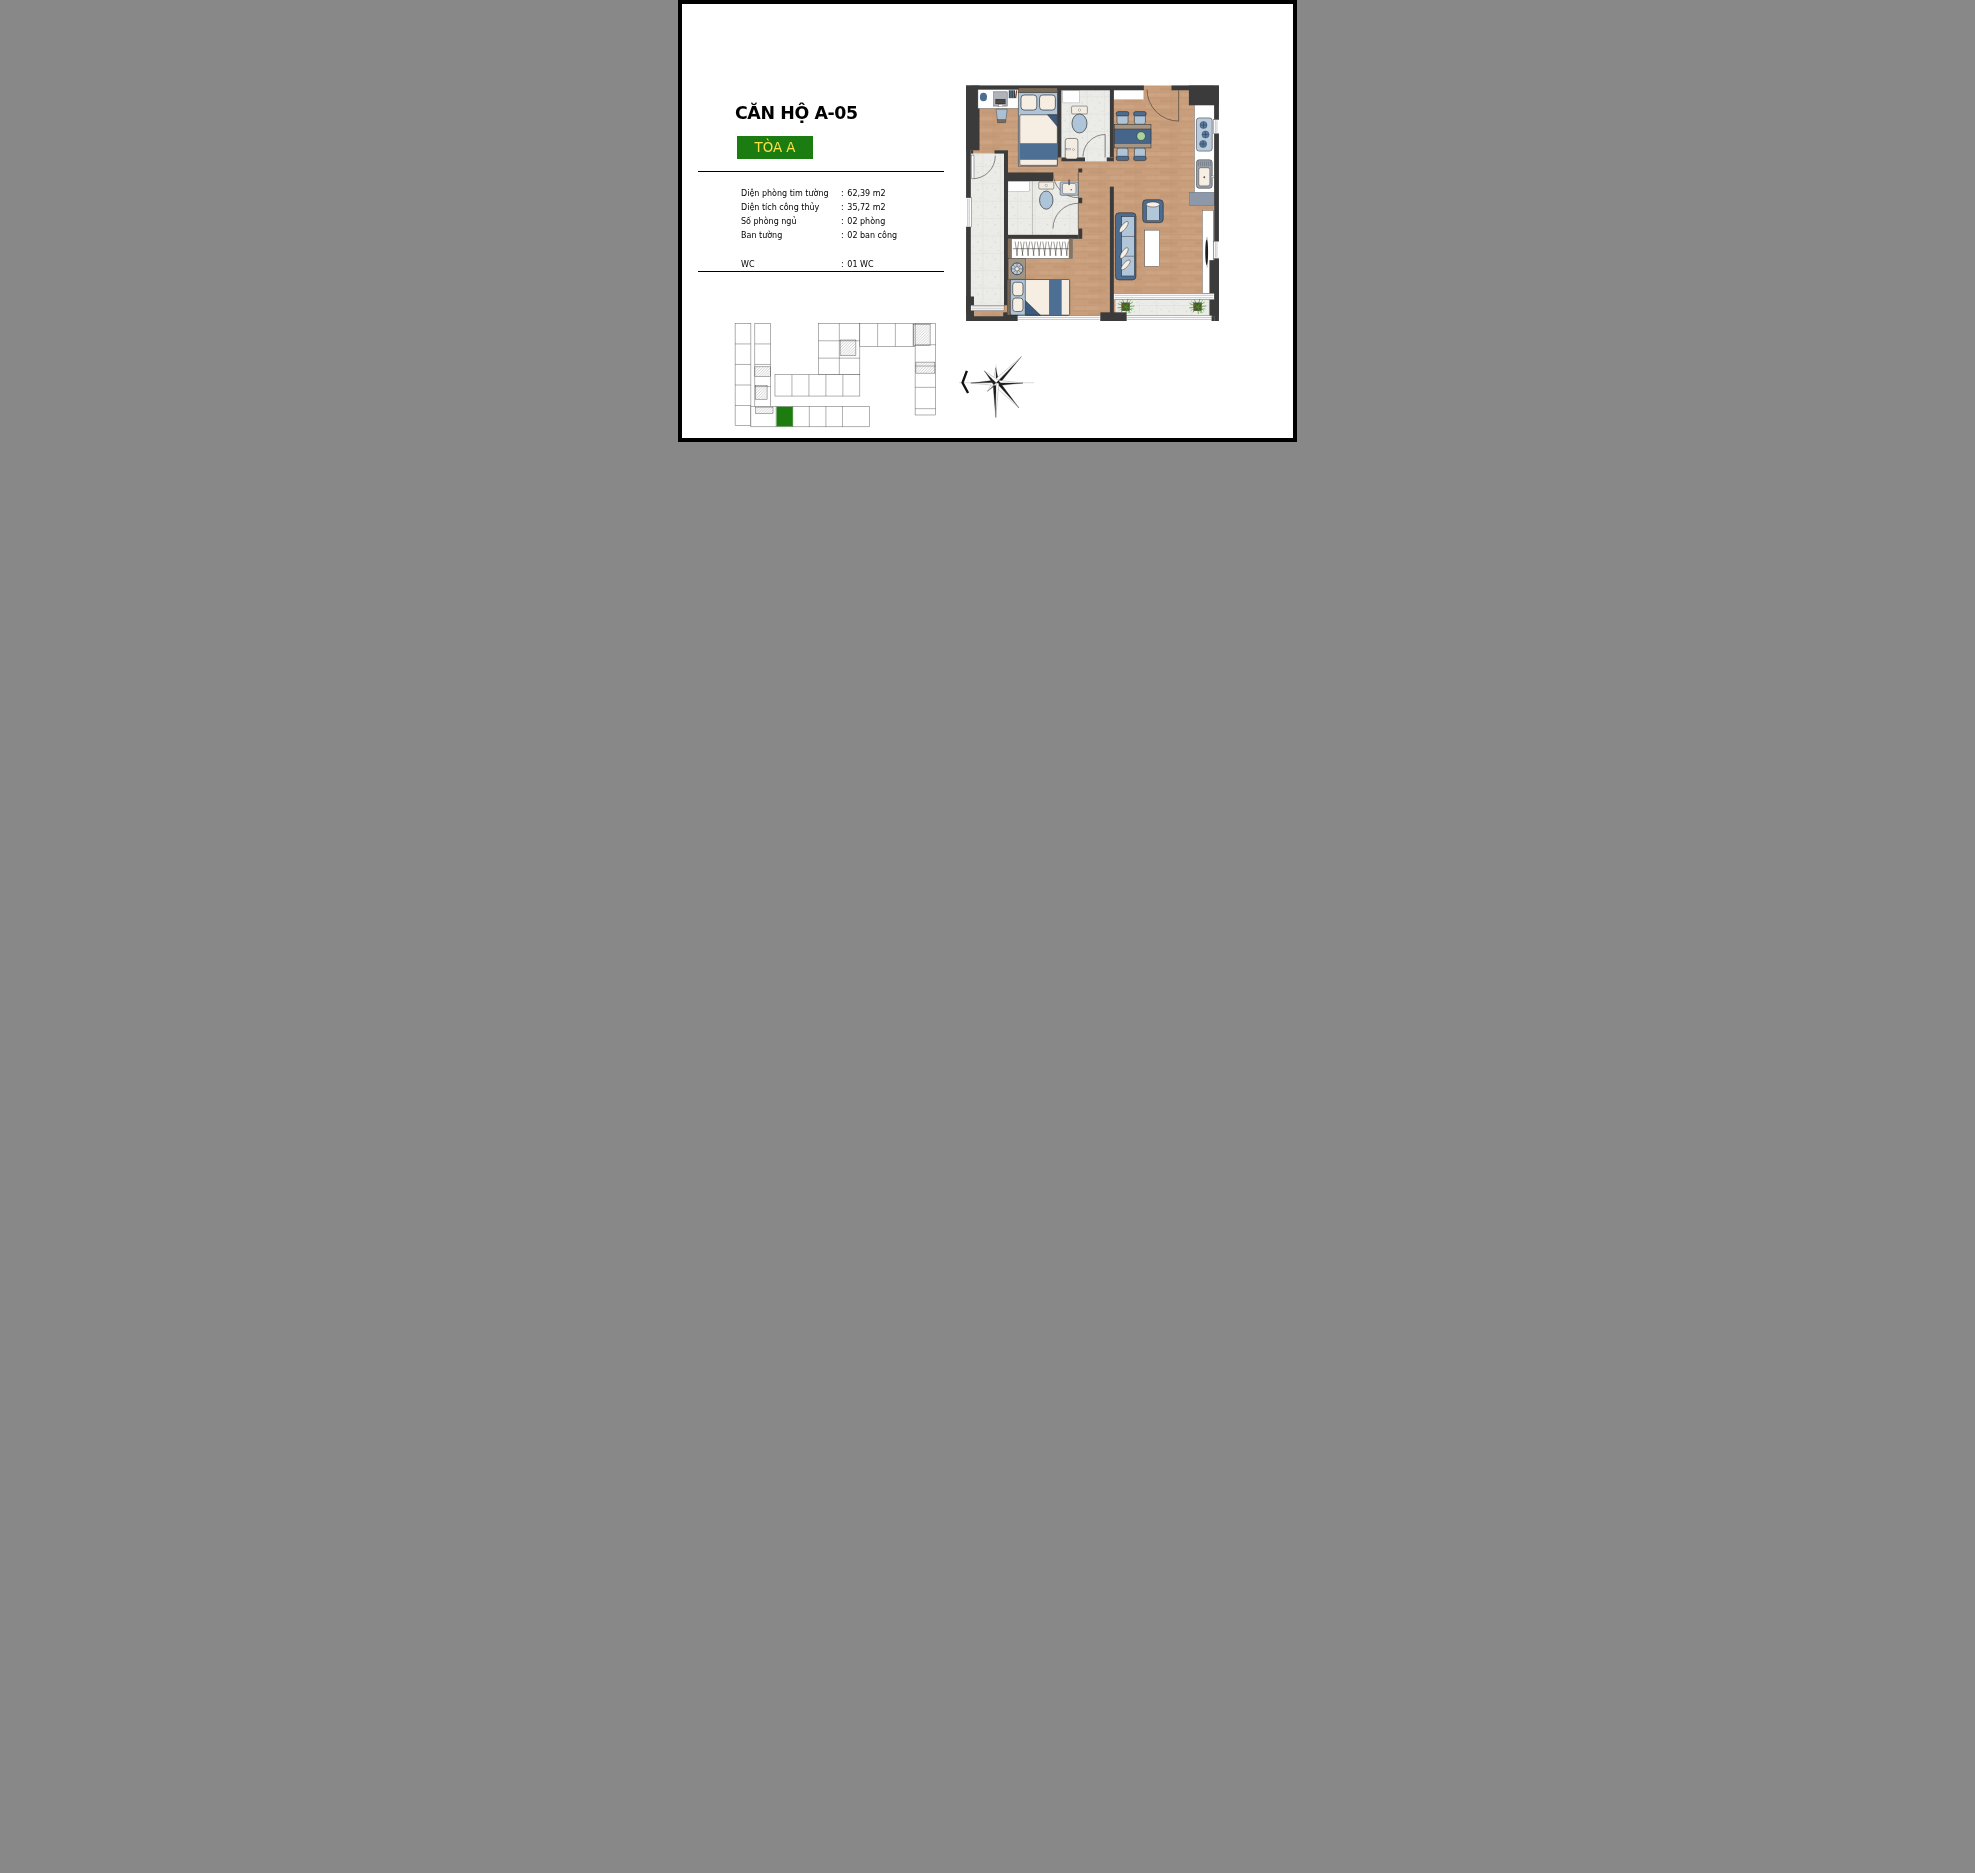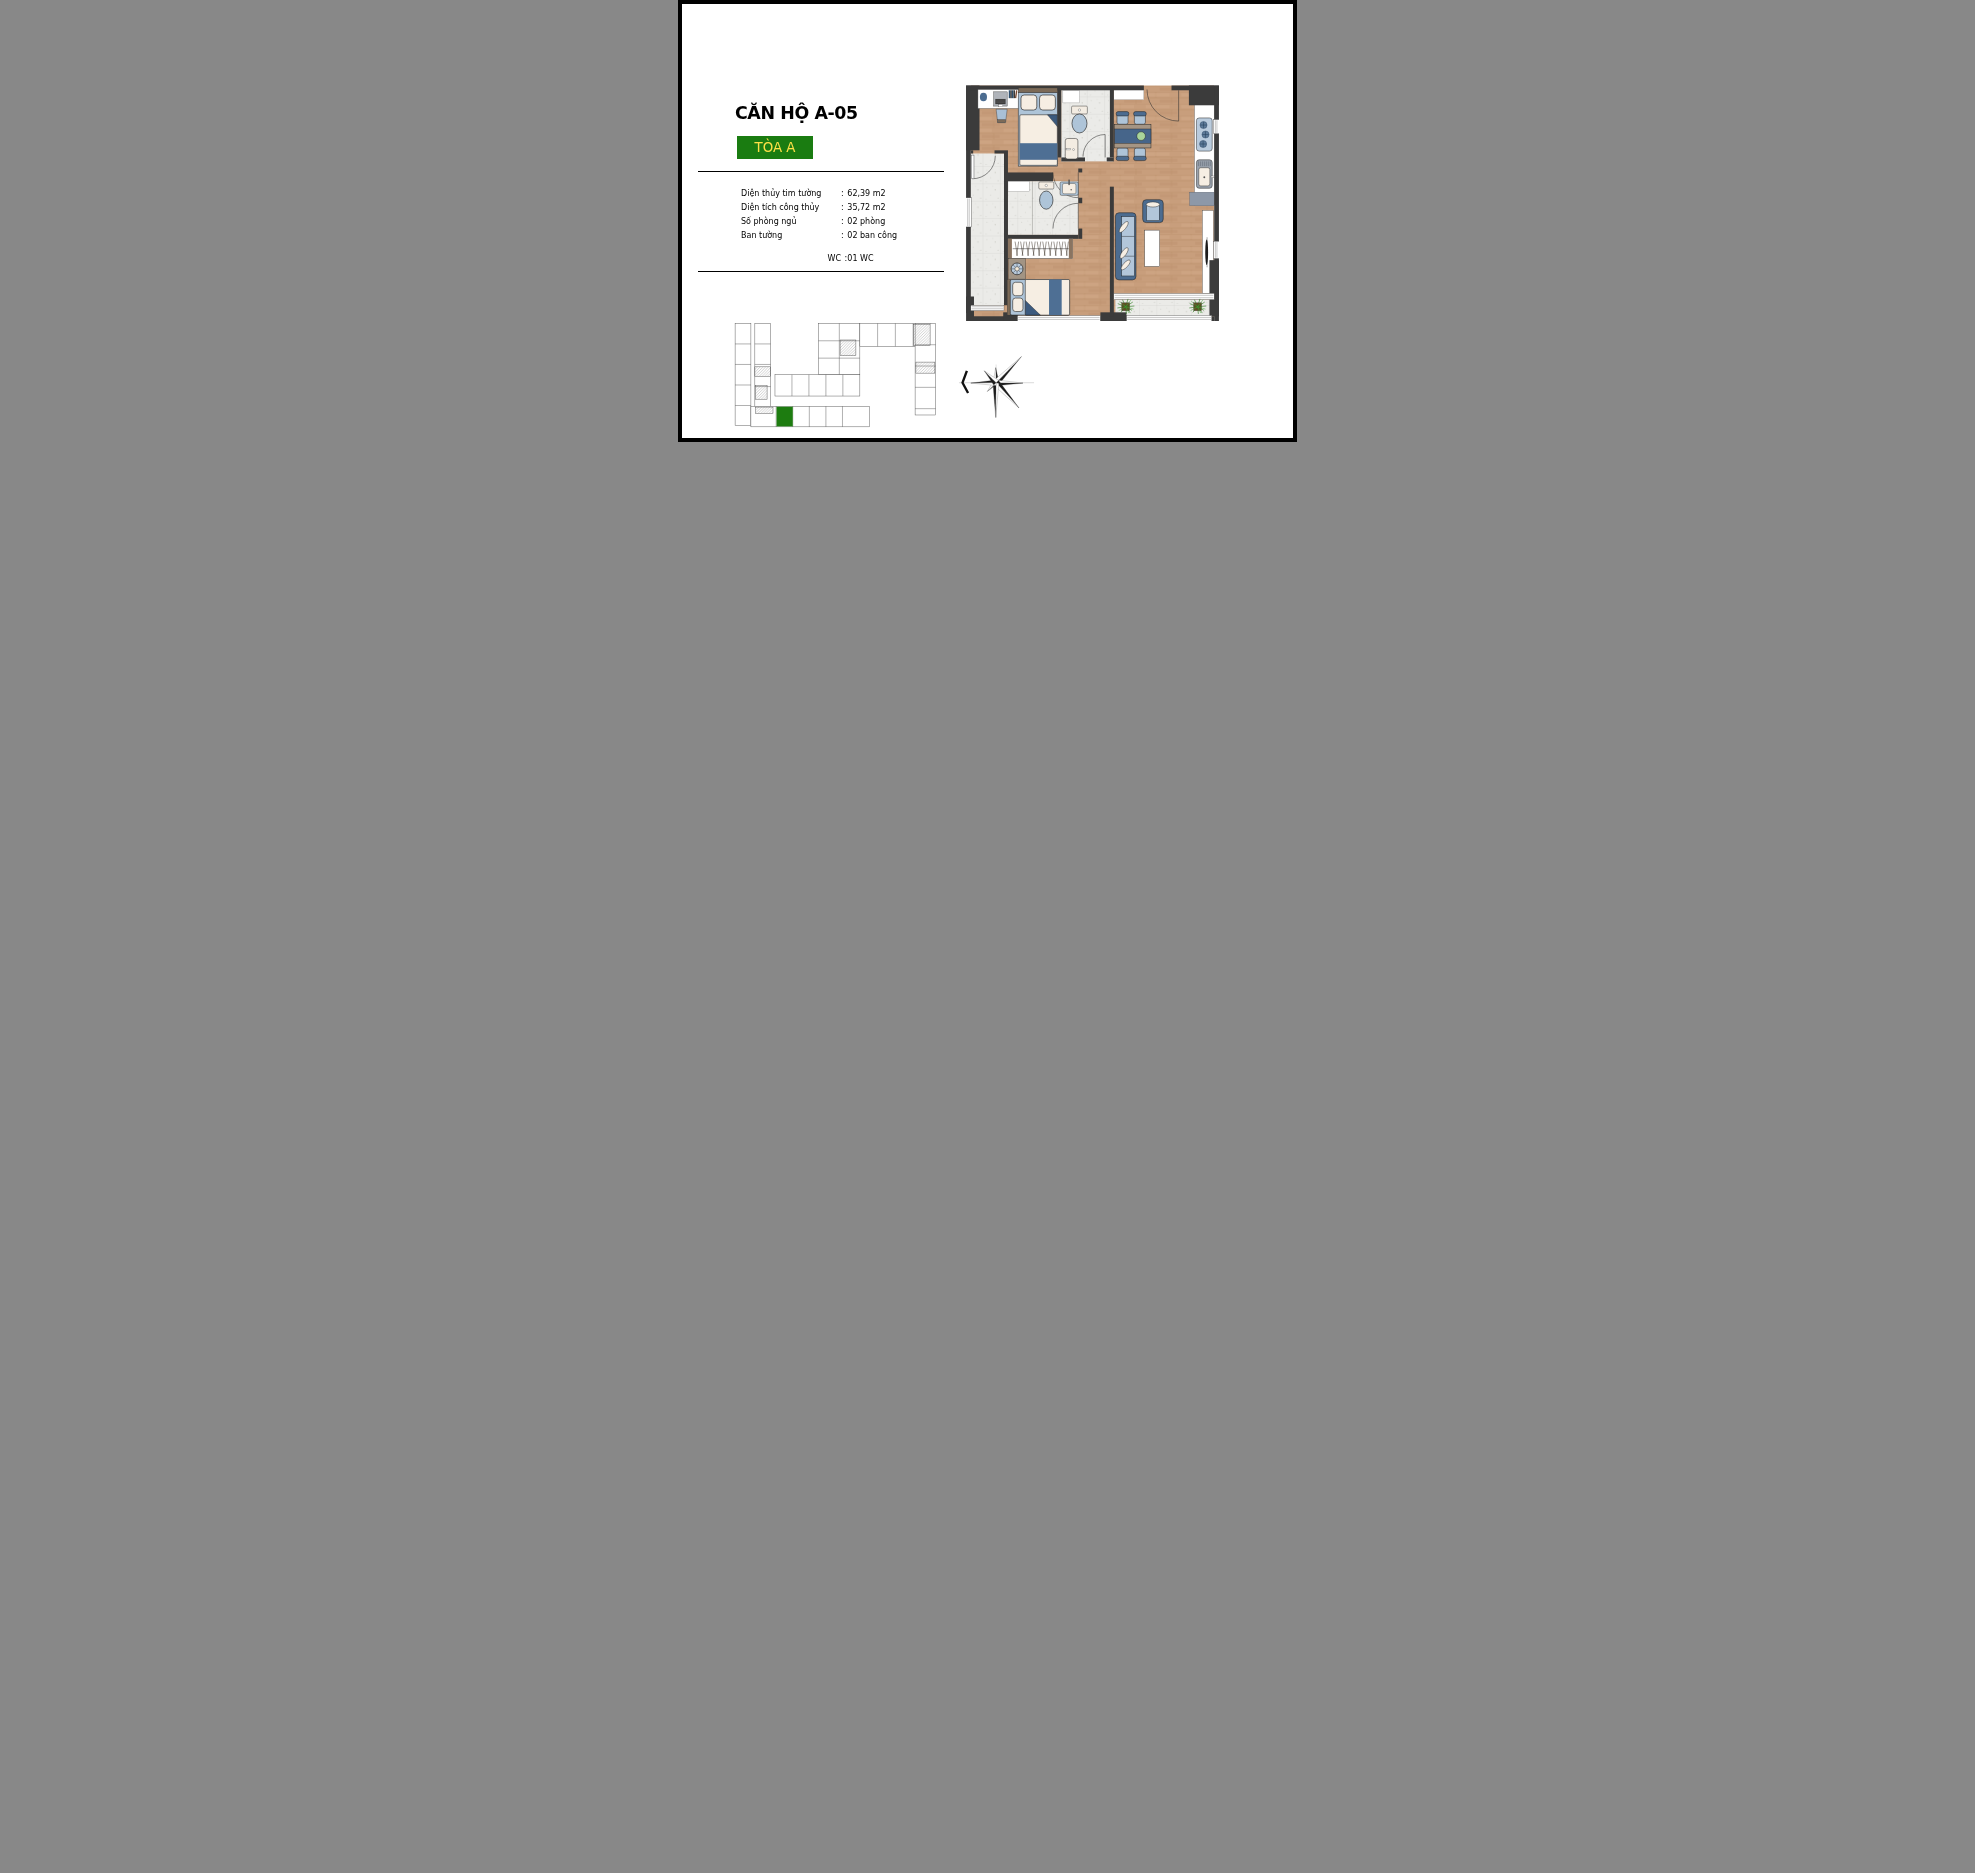--- a/index.html
+++ b/index.html
@@ -14,41 +14,41 @@
   }
   .badge {
     position:absolute; left:55px; top:132px; width:76px; height:23px;
     background:#1a7c11; color:#fde047; display:flex; align-items:center; justify-content:center;
     font-size:13.4px; font-weight:400;
   }
   .rule { position:absolute; left:16px; width:246px; height:1.2px; background:#000; }
   .rule.r1 { top:167px; } .rule.r2 { top:267px; }
   .specs { position:absolute; left:59px; top:182px; width:205px; }
   .spec-row { display:flex; font-size:8px; color:#000; height:14.2px; align-items:center; }
-  .spec-row.last { margin-top:9px;text-align:right; }
+  .spec-row.last { margin-top:15px; }
   .spec-label { width:100px; }
   .spec-sep { width:6.3px; }
   .spec-value { }
   svg { position:absolute; display:block; }
   .keyplan { left:31px; top:316px; }
   .compass { left:273px; top:340px; }
   .plan { left:284px; top:76px; }
 </style>
 </head>
 <body>
 
 <div class="page">
 
   <div class="title">CĂN HỘ A-05</div>
   <div class="badge">TÒA A</div>
   <div class="rule r1"></div>
 
   <div class="specs">
     <div class="spec-row">
-      <span class="spec-label">Diện thủy tim tường</span>
+      <span class="spec-label">Diện phòng tim tường</span>
       <span class="spec-sep">:</span>
       <span class="spec-value">62,39 m2</span>
     </div>
     <div class="spec-row">
       <span class="spec-label">Diện tích công thủy</span>
       <span class="spec-sep">:</span>
       <span class="spec-value">35,72 m2</span>
     </div>
     <div class="spec-row">
       <span class="spec-label">Số phòng ngủ</span>

